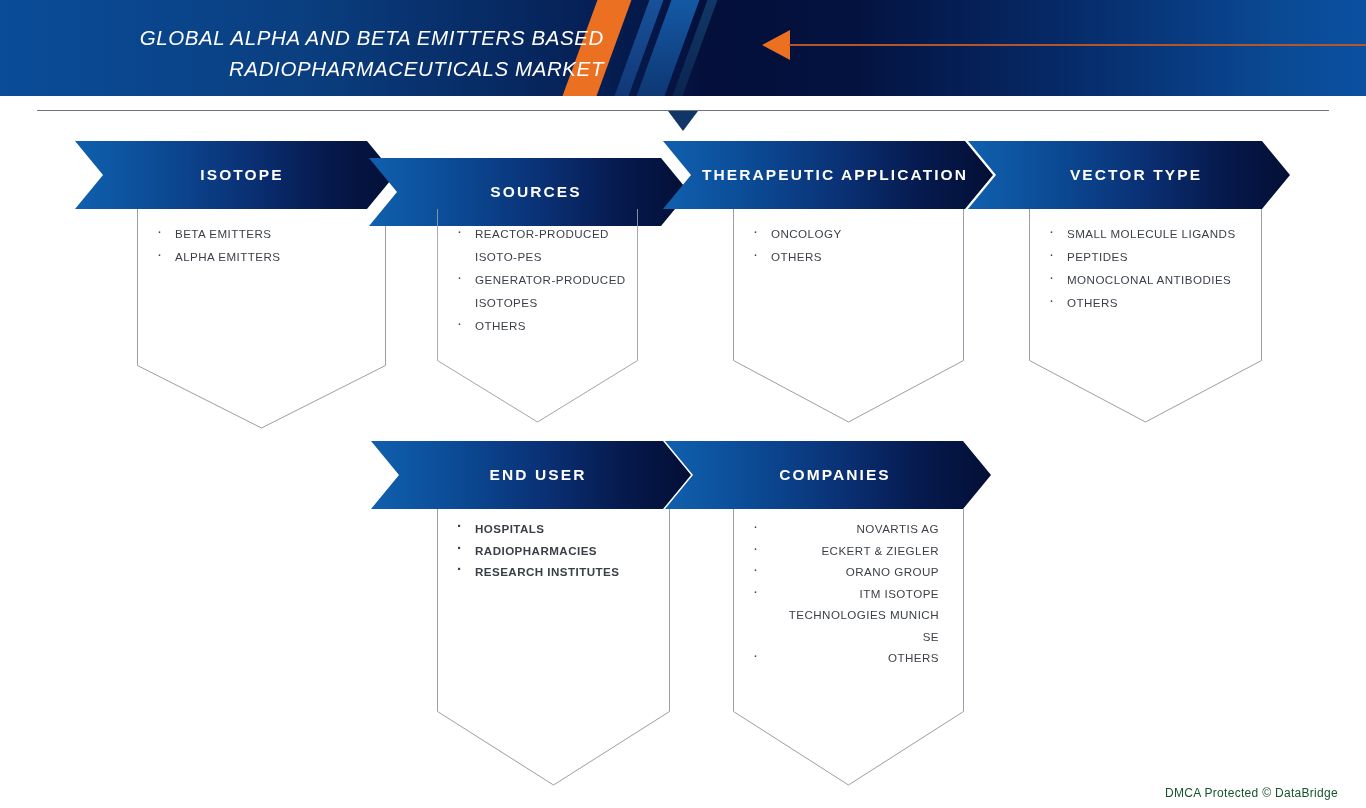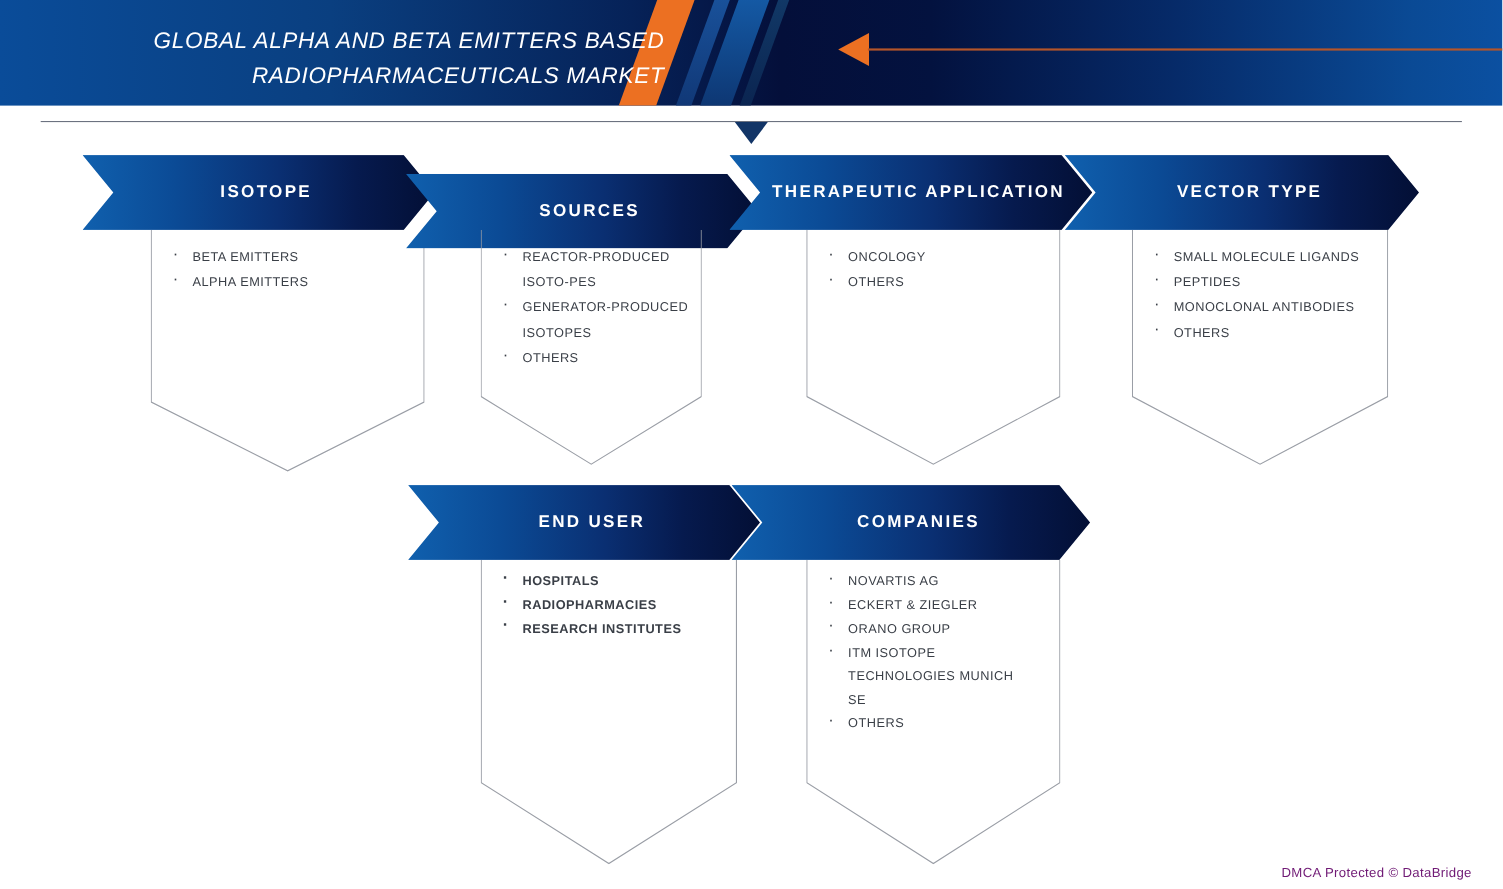--- a/index.html
+++ b/index.html
@@ -181,21 +181,21 @@
     line-height: inherit;
   }
   .row1 .card-list li { line-height: 23px; margin-bottom: 0px; }
   .row2 .card-list li { line-height: 21.5px; margin-bottom: 0px; }
 
   
   .footer-credit {
     position: absolute;
     right: 28px;
     bottom: 8px;
-    color: #701a75;
+    color: #14532d;
     font-size: 12px;
     letter-spacing: 0.3px;
   }
 </style>
 </head>
 <body>
 
 <div id="page">
 
   <div class="header">
@@ -291,21 +291,21 @@
     <ul class="card-list" style="padding-top:9px; padding-left:16px;font-weight:bold;">
       <li>HOSPITALS</li>
       <li>RADIOPHARMACIES</li>
       <li>RESEARCH INSTITUTES</li>
     </ul>
   </div>
 
   <div class="banner" style="left:665px; top:441px; width:326px;">
     <span class="banner-label">COMPANIES</span>
   </div>
-  <div class="card row2" style="left:733px; top:509px; width:231px; height:277px;">
+  <div class="card row2" style="left:733px; top:509px; width:231px; height:277px;text-align:right;">
     <div class="card-shape">
       <svg viewBox="0 0 231 277" preserveAspectRatio="none">
         <path d="M0.5 0 L0.5 202.5 L115.5 276 L230.5 202.5 L230.5 0" fill="none" stroke="#9a9ea6" stroke-width="1"></path>
       </svg>
     </div>
     <ul class="card-list" style="padding-top:9px; padding-left:16px; width:190px;">
       <li>NOVARTIS AG</li>
       <li>ECKERT &amp; ZIEGLER</li>
       <li>ORANO GROUP</li>
       <li>ITM ISOTOPE TECHNOLOGIES MUNICH SE</li>

